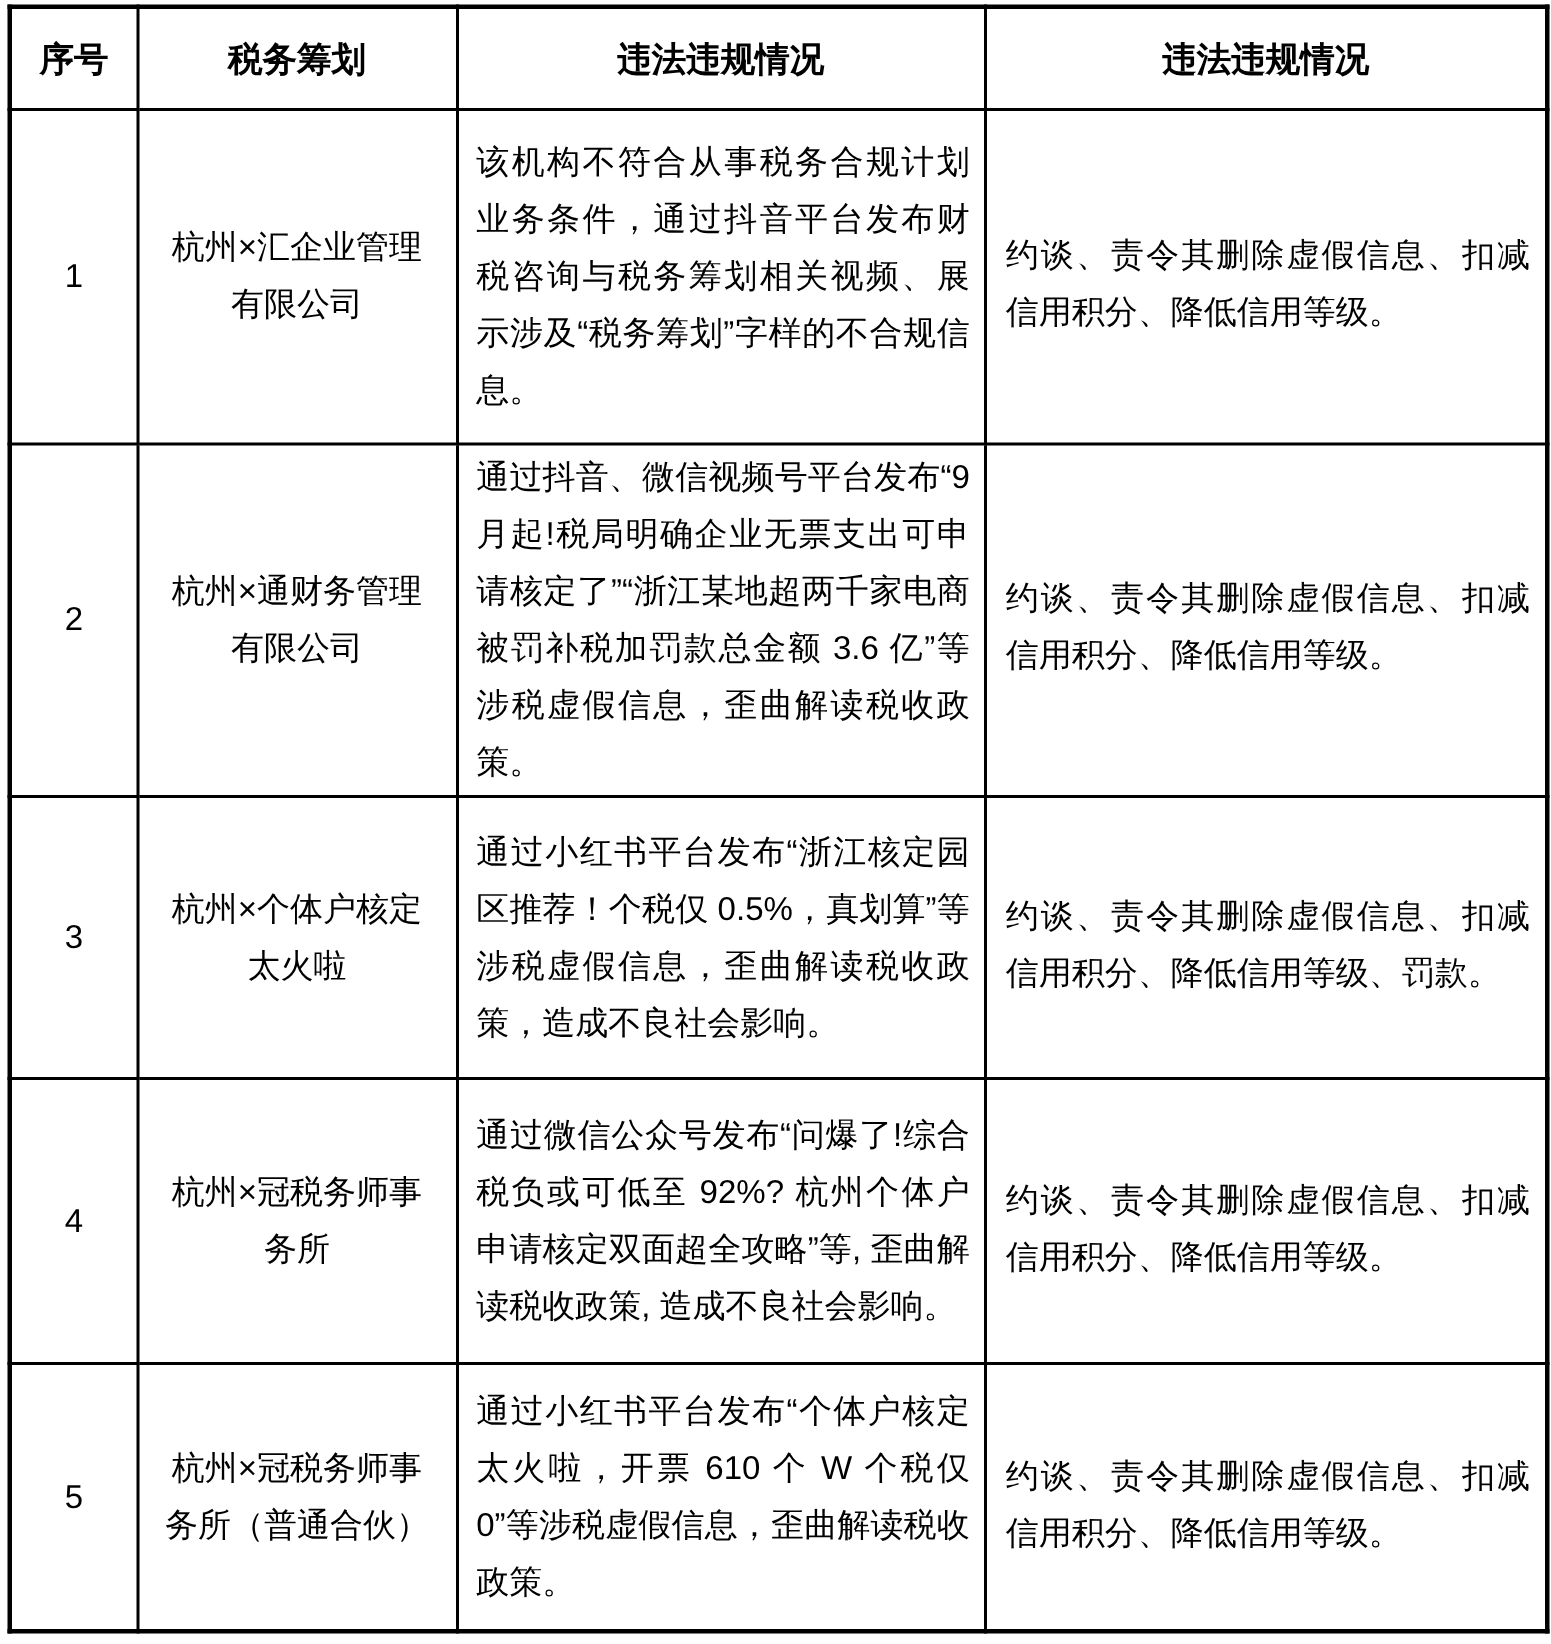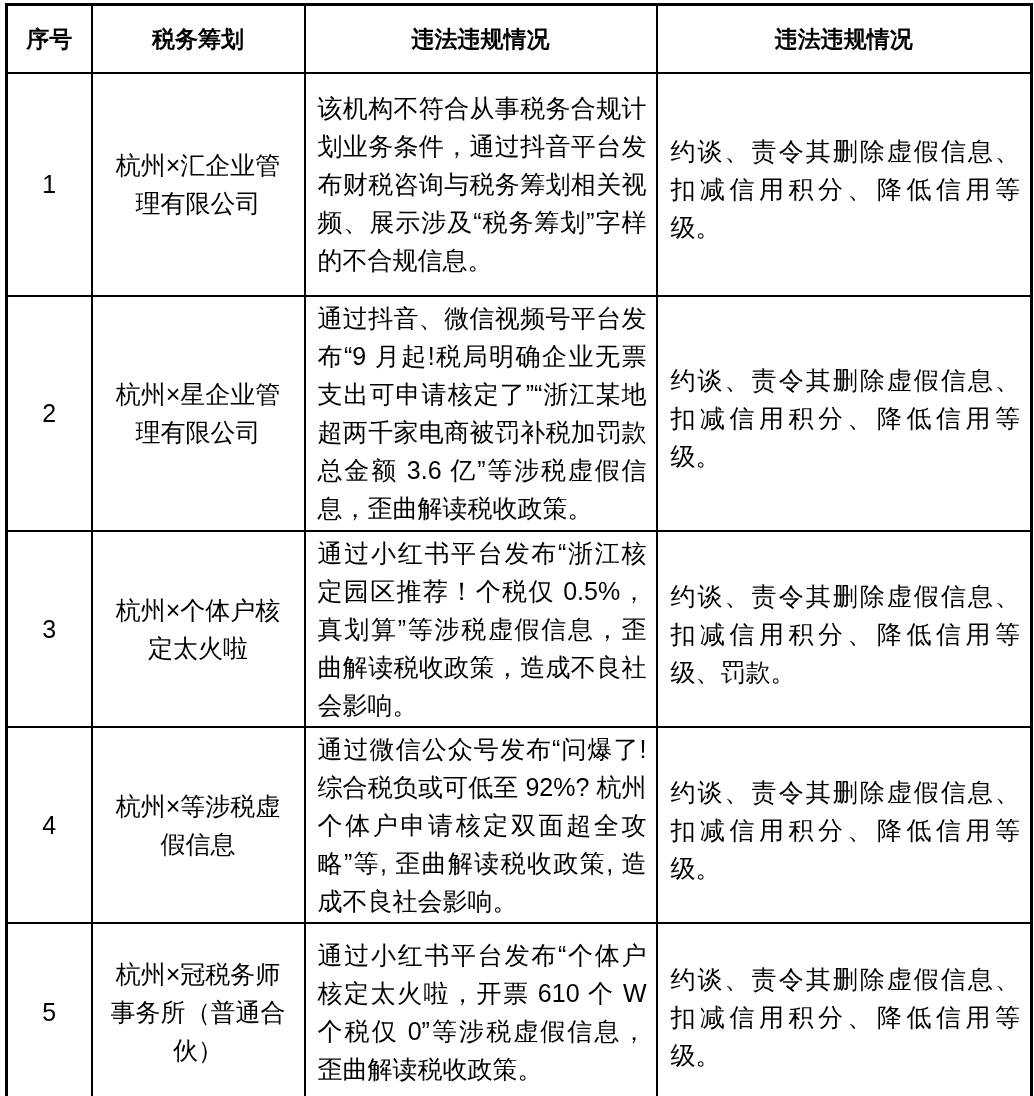--- a/index.html
+++ b/index.html
@@ -17,21 +17,21 @@
     top: 3px;
     border-collapse: collapse;
     table-layout: fixed;
     width: 1025px;
     border: 3px solid #000;
   }
   .doc-table th,
   .doc-table td {
     border: 2px solid #000;
     vertical-align: middle;
-    font-size: 25px;
+    font-size: 22px;
     line-height: 38px;
     overflow: hidden;
   }
   .doc-table th {
     font-weight: bold;
     text-align: center;
     font-size: 23px;
   }
   .cell-no {
     text-align: center;
@@ -69,33 +69,33 @@
       <th>违法违规情况</th>
     </tr>
     <tr style="height:223px">
       <td class="cell-no">1</td>
       <td class="cell-name">杭州×汇企业管理有限公司</td>
       <td class="cell-violation">该机构不符合从事税务合规计划业务条件，通过抖音平台发布财税咨询与税务筹划相关视频、展示涉及“税务筹划”字样的不合规信息。</td>
       <td class="cell-punishment">约谈、责令其删除虚假信息、扣减信用积分、降低信用等级。</td>
     </tr>
     <tr style="height:235px">
       <td class="cell-no">2</td>
-      <td class="cell-name">杭州×星企业管理有限公司</td>
+      <td class="cell-name">杭州×通财务管理有限公司</td>
       <td class="cell-violation">通过抖音、微信视频号平台发布“9 月起!税局明确企业无票支出可申请核定了”“浙江某地超两千家电商被罚补税加罚款总金额 3.6 亿”等涉税虚假信息，歪曲解读税收政策。</td>
       <td class="cell-punishment">约谈、责令其删除虚假信息、扣减信用积分、降低信用等级。</td>
     </tr>
     <tr style="height:188px">
       <td class="cell-no">3</td>
       <td class="cell-name">杭州×个体户核定太火啦</td>
       <td class="cell-violation">通过小红书平台发布“浙江核定园区推荐！个税仅 0.5%，真划算”等涉税虚假信息，歪曲解读税收政策，造成不良社会影响。</td>
       <td class="cell-punishment">约谈、责令其删除虚假信息、扣减信用积分、降低信用等级、罚款。</td>
     </tr>
     <tr style="height:190px">
       <td class="cell-no">4</td>
-      <td class="cell-name">杭州×等涉税虚假信息</td>
+      <td class="cell-name">杭州×冠税务师事务所</td>
       <td class="cell-violation">通过微信公众号发布“问爆了!综合税负或可低至 92%? 杭州个体户申请核定双面超全攻略”等, 歪曲解读税收政策, 造成不良社会影响。</td>
       <td class="cell-punishment">约谈、责令其删除虚假信息、扣减信用积分、降低信用等级。</td>
     </tr>
     <tr style="height:179px">
       <td class="cell-no">5</td>
       <td class="cell-name">杭州×冠税务师事务所（普通合伙）</td>
       <td class="cell-violation">通过小红书平台发布“个体户核定太火啦，开票 610 个 W 个税仅 0”等涉税虚假信息，歪曲解读税收政策。</td>
       <td class="cell-punishment">约谈、责令其删除虚假信息、扣减信用积分、降低信用等级。</td>
     </tr>
   </tbody>

